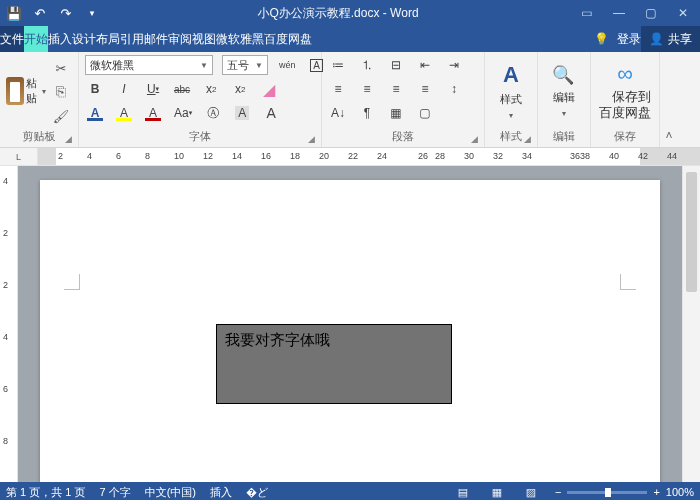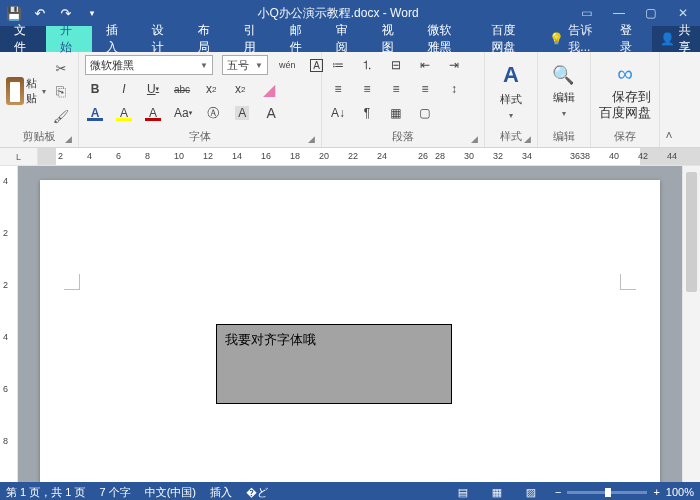--- a/index.html
+++ b/index.html
@@ -4,21 +4,21 @@
 <style>
 *{box-sizing:border-box;margin:0;padding:0;font-family:"Microsoft YaHei",sans-serif}
 body{width:700px;height:500px;overflow:hidden;background:#fff;font-size:12px;color:#333}
 .titlebar{height:26px;background:#2B579A;color:#fff;display:flex;align-items:center;padding:0 4px}
 .titlebar .qat{display:flex;align-items:center;gap:6px}
 .titlebar .qat .qbtn{width:20px;height:20px;display:flex;align-items:center;justify-content:center;color:#fff;font-size:13px}
 .titlebar .title{flex:1;text-align:center;font-size:12px;opacity:.95}
 .titlebar .winctrl{display:flex;gap:6px}
 .titlebar .winctrl .wbtn{width:26px;height:20px;display:flex;align-items:center;justify-content:center;color:#cde;font-size:12px}
 .menubar{height:26px;background:#2B579A;display:flex;align-items:stretch;color:#fff;font-size:12px}
-.menubar .mitem{padding:0 14px;display:flex;align-items:center;cursor:pointer}
+.menubar .mitem{padding:0 0;display:flex;align-items:center;cursor:pointer}
 .menubar .mitem.active{background:#5eead4;color:#2B579A}
 .menubar .mitem.file{background:#1E3F73}
 .menubar .spacer{flex:1}
 .menubar .tell{display:flex;align-items:center;padding:0 8px;gap:4px;opacity:.9}
 .menubar .share{background:#1E3F73;display:flex;align-items:center;padding:0 8px;gap:4px}
 .ribbon{height:96px;background:#F3F3F3;border-bottom:1px solid #D4D4D4;display:flex}
 .group{border-right:1px solid #E1E1E1;display:flex;flex-direction:column;padding:3px 6px 1px 6px}
 .group .gbody{flex:1;display:flex;align-items:flex-start;gap:4px}
 .group .glabel{text-align:center;font-size:11px;color:#666;padding:2px 0;position:relative}
 .group .glabel .dlg{position:absolute;right:0;bottom:2px;font-size:9px;color:#888}
@@ -52,21 +52,21 @@
 .hruler .tick{position:absolute;top:3px;font-size:9px;color:#444}
 .hruler .shade{position:absolute;top:0;bottom:0;background:#DADADA}
 .workarea{display:flex;height:316px;background:#9FA6AD}
 .vruler{width:18px;background:#fff;border-right:1px solid #E3E3E3;position:relative}
 .vruler .vtick{position:absolute;left:3px;font-size:9px;color:#444;transform:rotate(0)}
 .canvas{flex:1;position:relative;overflow:hidden;background:#9FA6AD}
 .page{position:absolute;left:22px;top:14px;width:620px;height:560px;background:#fff;box-shadow:0 1px 4px rgba(0,0,0,.3)}
 .pgmark{position:absolute;width:16px;height:16px;border:1px solid #BFBFBF}
 .pgmark.tl{left:24px;top:94px;border-right:none;border-bottom:none;transform:rotate(180deg)}
 .pgmark.tr{right:24px;top:94px;border-left:none;border-bottom:none;transform:rotate(180deg)}
-.textbox{position:absolute;left:176px;top:144px;width:236px;height:80px;border:1.5px solid #000;background:#a3a3a3;padding:6px 8px;font-size:13px;color:#000}
+.textbox{position:absolute;left:176px;top:144px;width:236px;height:80px;border:1.5px solid #000;background:#737373;padding:6px 8px;font-size:15px;color:#000}
 .scrollbar{width:18px;background:#F3F3F3;border-left:1px solid #E3E3E3;position:relative}
 .scrollbar .thumb{position:absolute;left:3px;right:3px;top:6px;height:120px;background:#CDCDCD;border-radius:2px}
 .statusbar{height:20px;background:#2B579A;color:#fff;display:flex;align-items:center;font-size:11px;padding:0 6px;gap:14px}
 .statusbar .sfill{flex:1}
 .statusbar .viewbtn{width:20px;height:14px;display:flex;align-items:center;justify-content:center;opacity:.9}
 .statusbar .zoom{display:flex;align-items:center;gap:6px}
 .statusbar .slider{width:80px;height:3px;background:#6A8BC2;position:relative}
 .statusbar .slider .sthumb{position:absolute;left:38px;top:-3px;width:6px;height:9px;background:#fff}
 .ic{display:inline-flex}
 </style>
@@ -97,21 +97,20 @@
   <div class="mitem">布局</div>
   <div class="mitem">引用</div>
   <div class="mitem">邮件</div>
   <div class="mitem">审阅</div>
   <div class="mitem">视图</div>
   <div class="mitem">微软雅黑</div>
   <div class="mitem">百度网盘</div>
   <div class="spacer"></div>
   <div class="tell">
       <span class="ic">💡</span>
-      <span>告诉我...</span>
     </div>
   <div class="mitem">登录</div>
   <div class="share">
       <span class="ic">👤</span>
       <span>共享</span>
     </div>
 </div>
 
 <div class="ribbon">
   <div class="group clip">

